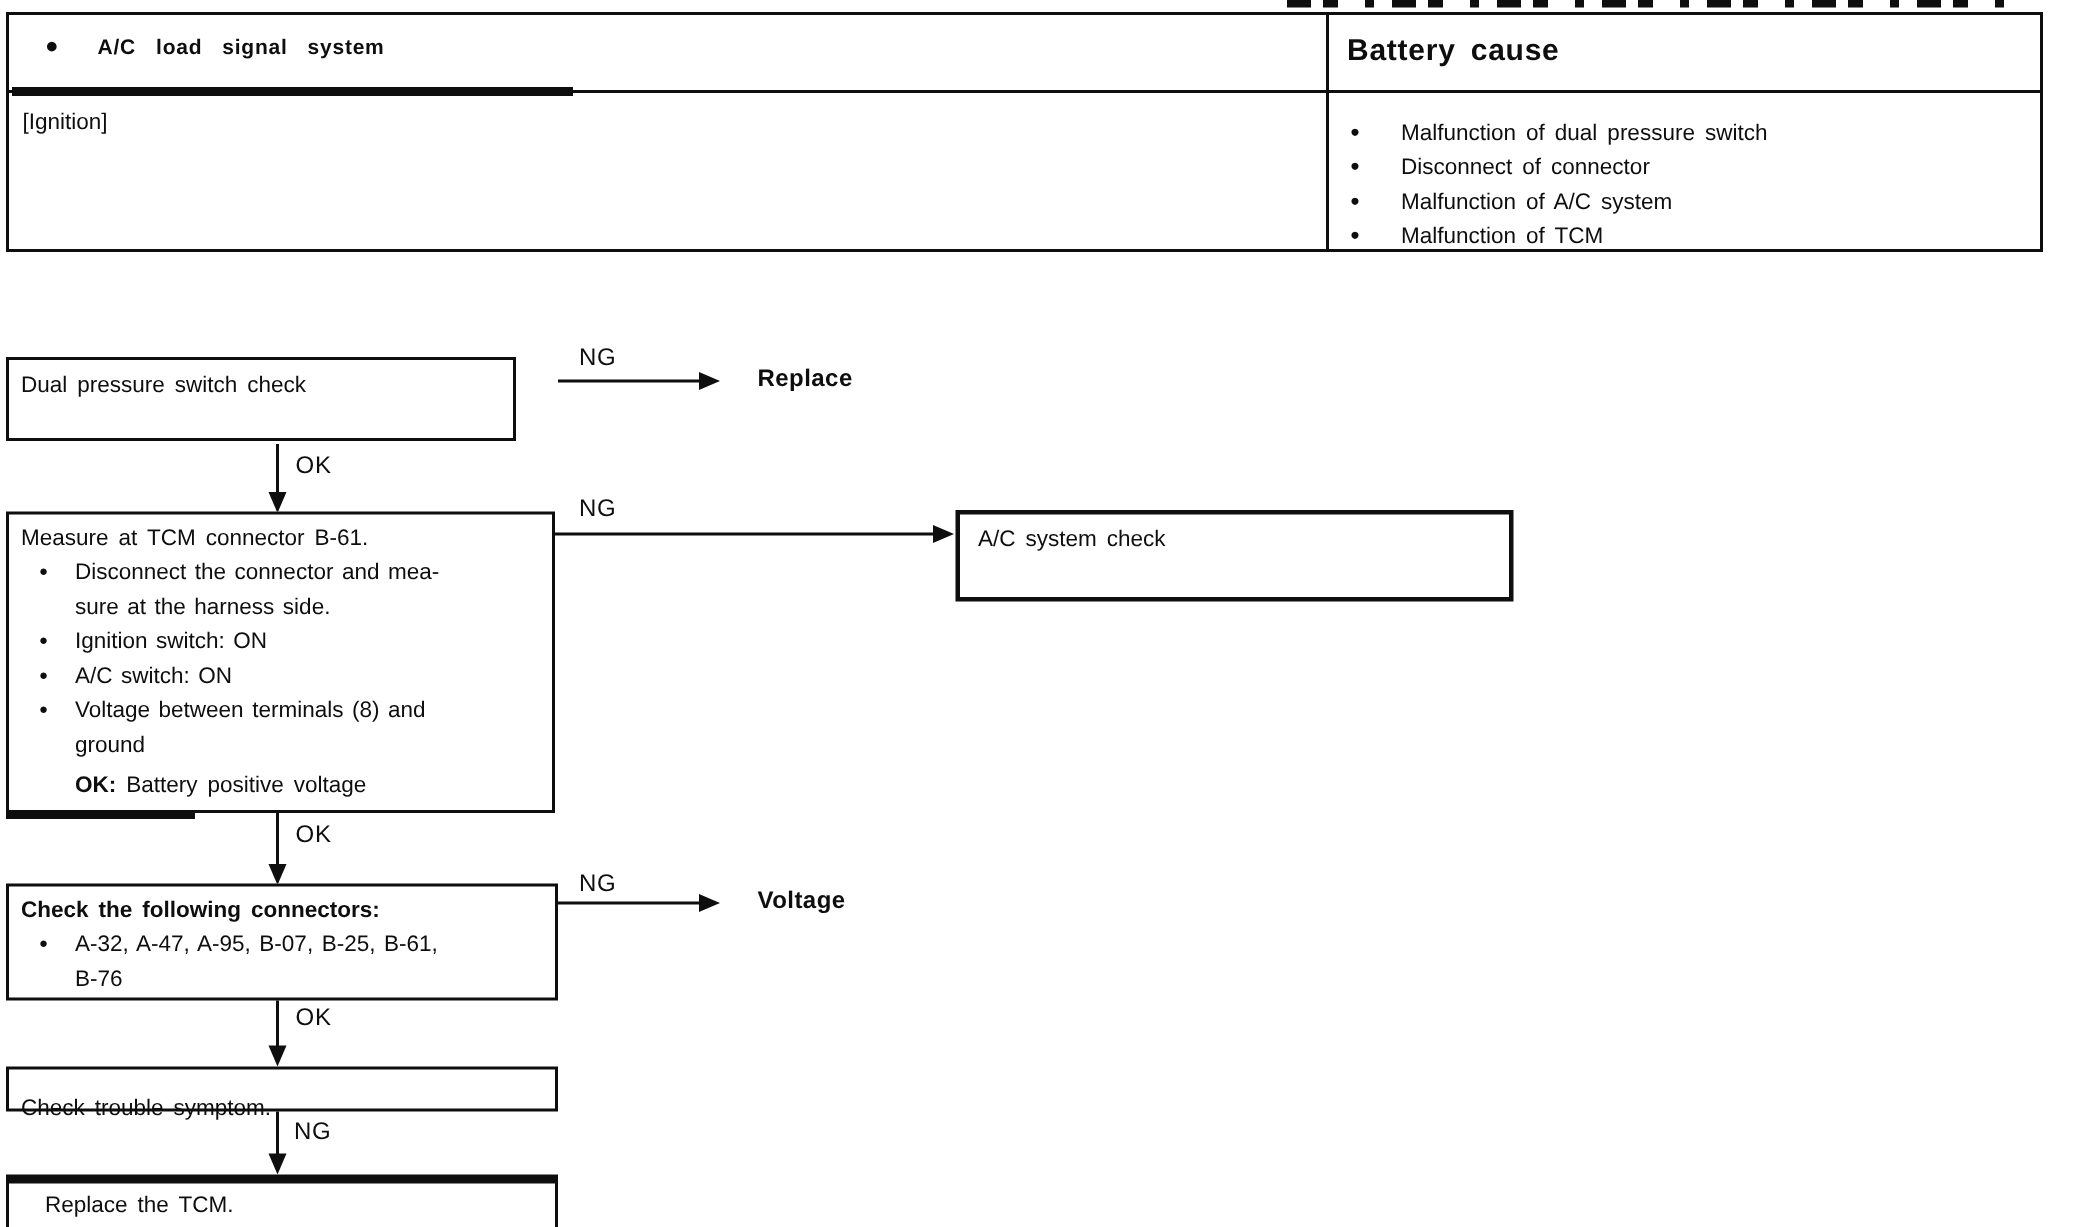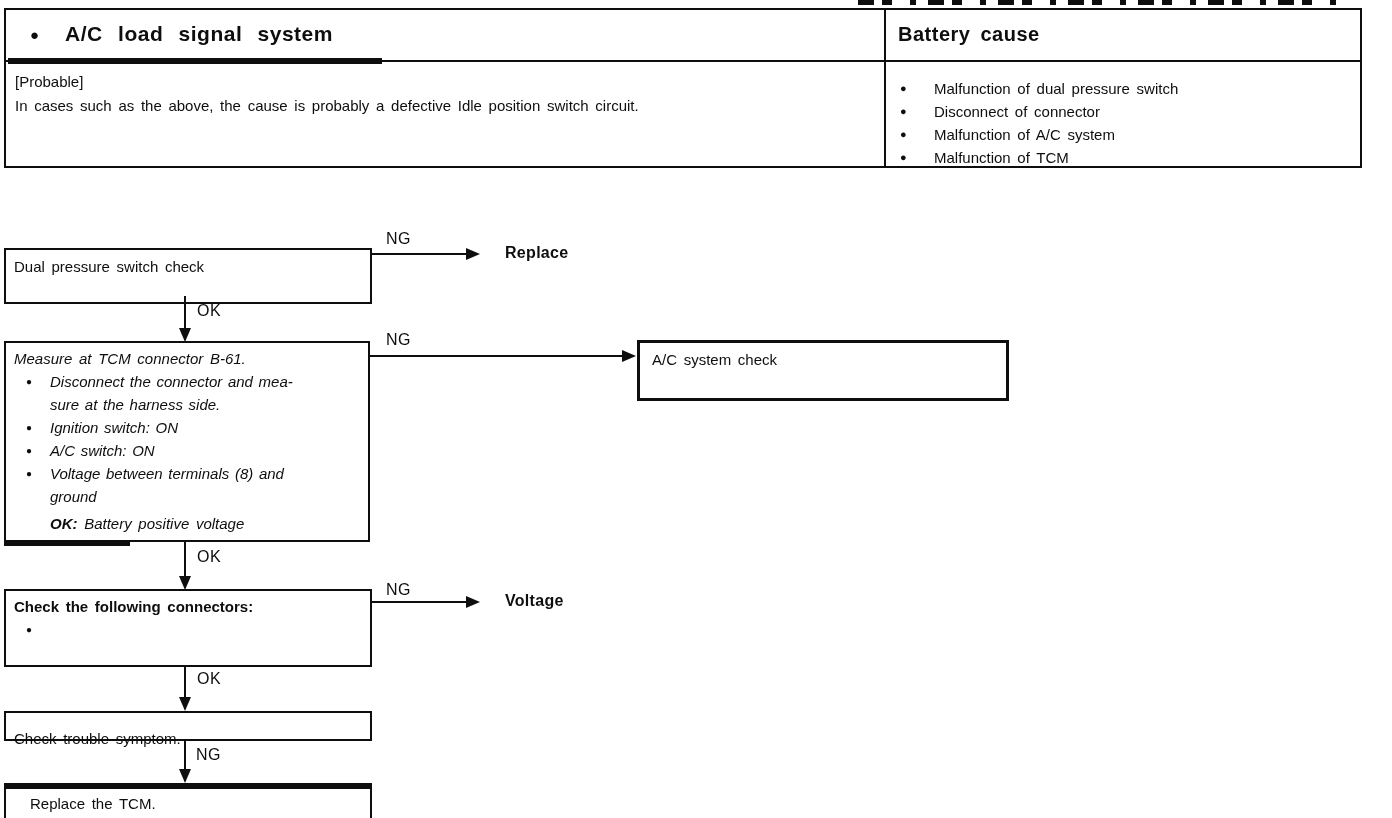--- a/index.html
+++ b/index.html
@@ -30,21 +30,21 @@
     width: 1358px; height: 160px;
     border: 2px solid #0e0e0e;
     box-sizing: border-box;
     background: #fff;
   }
   .col-divider { position: absolute; left: 878px; top: 0; bottom: 0; width: 2px; background: #0e0e0e; }
   .row-divider { position: absolute; left: 0; right: 0; top: 50px; height: 2px; background: #0e0e0e; }
   .row-divider-thick { position: absolute; left: 2px; top: 48px; width: 374px; height: 6px; background: #0e0e0e; }
   .sys-header { position: absolute; left: 24px; top: 12px; display: flex; align-items: center; }
   .sys-bullet { font-size: 15px; margin-right: 26px; }
-  .sys-title { font-size: 21px; font-weight: bold; word-spacing: 9px; letter-spacing: 0.5px; }
+  .sys-title { font-size: 14px; font-weight: bold; word-spacing: 9px; letter-spacing: 0.5px; }
   .pc-title { position: absolute; left: 892px; top: 13px; font-size: 20px; font-weight: bold; word-spacing: 4px; letter-spacing: 0.5px; }
   .comment-block { position: absolute; left: 9px; top: 60px; font-size: 15px; line-height: 24px; word-spacing: 2.5px; }
   .causes { position: absolute; left: 892px; top: 67px; font-size: 15px; line-height: 23px; }
   .cause-item { display: flex; }
   .cause-item .marker { width: 34px; padding-left: 2px; font-size: 11px; line-height: 23px; }
   .cause-item .txt { word-spacing: 2.5px; }
 
   
   .flow-box {
     position: absolute;
@@ -86,22 +86,21 @@
     <div class="row-divider"></div>
     <div class="row-divider-thick"></div>
 
     <div class="sys-header">
       <span class="sys-bullet">●</span>
       <span class="sys-title">A/C load signal system</span>
     </div>
     <div class="pc-title">Battery cause</div>
 
     <div class="comment-block">
-      <div>[Probable]</div>
-      <div>In cases such as the above, the cause is probably a defective Idle position switch circuit.</div>
+      <div>[Ignition]</div>
     </div>
 
     <div class="causes">
       <div class="cause-item">
         <span class="marker">●</span>
         <span class="txt">Malfunction of dual pressure switch</span>
       </div>
       <div class="cause-item">
         <span class="marker">●</span>
         <span class="txt">Disconnect of connector</span>
@@ -110,34 +109,34 @@
         <span class="marker">●</span>
         <span class="txt">Malfunction of A/C system</span>
       </div>
       <div class="cause-item">
         <span class="marker">●</span>
         <span class="txt">Malfunction of TCM</span>
       </div>
     </div>
   </div>
 
-  <div class="flow-box" style="left:4px; top:248px; width:368px; height:56px;">
+  <div class="flow-box" style="left:4px; top:238px; width:340px; height:56px;">
     <div class="pad">Dual pressure switch check</div>
   </div>
   <div class="flow-label" style="left:386px; top:230px;">NG</div>
   <div class="hline" style="left:372px; top:253px; width:96px;"></div>
   <div class="arrow-right" style="left:466px; top:248px;"></div>
   <div class="action-label" style="left:505px; top:244px;">Replace</div>
 
   <div class="vline" style="left:184px; top:296px; height:34px;"></div>
   <div class="arrow-down" style="left:179px; top:328px;"></div>
   <div class="flow-label" style="left:197px; top:302px;">OK</div>
 
   <div class="flow-box" style="left:4px; top:341px; width:366px; height:201px;">
-    <div style="padding:4px 4px 0 8px;font-style:italic;">
+    <div style="padding:4px 4px 0 8px;">
       <div style="word-spacing:2.5px;">Measure at TCM connector B-61.</div>
       <ul class="flow-bullets">
         <li>
           <span class="marker">●</span>
           <span class="txt pre">Disconnect the connector and mea-
 sure at the harness side.</span>
         </li>
         <li>
           <span class="marker">●</span>
           <span class="txt pre">Ignition switch: ON</span>
@@ -171,20 +170,22 @@
   <div class="vline" style="left:184px; top:542px; height:38px;"></div>
   <div class="arrow-down" style="left:179px; top:576px;"></div>
   <div class="flow-label" style="left:197px; top:548px;">OK</div>
 
   <div class="flow-box" style="left:4px; top:589px; width:368px; height:78px;">
     <div style="padding:4px 4px 0 8px;">
       <div class="bold" style="word-spacing:2.5px;">Check the following connectors:</div>
       <ul class="flow-bullets">
         <li>
           <span class="marker">●</span>
+          <span class="txt pre">A-32, A-47, A-95, B-07, B-25, B-61,
+B-76</span>
         </li>
       </ul>
     </div>
   </div>
   <div class="flow-label" style="left:386px; top:581px;">NG</div>
   <div class="hline" style="left:372px; top:601px; width:94px;"></div>
   <div class="arrow-right" style="left:466px; top:596px;"></div>
   <div class="action-label" style="left:505px; top:592px;">Voltage</div>
 
   <div class="vline" style="left:184px; top:667px; height:33px;"></div>

